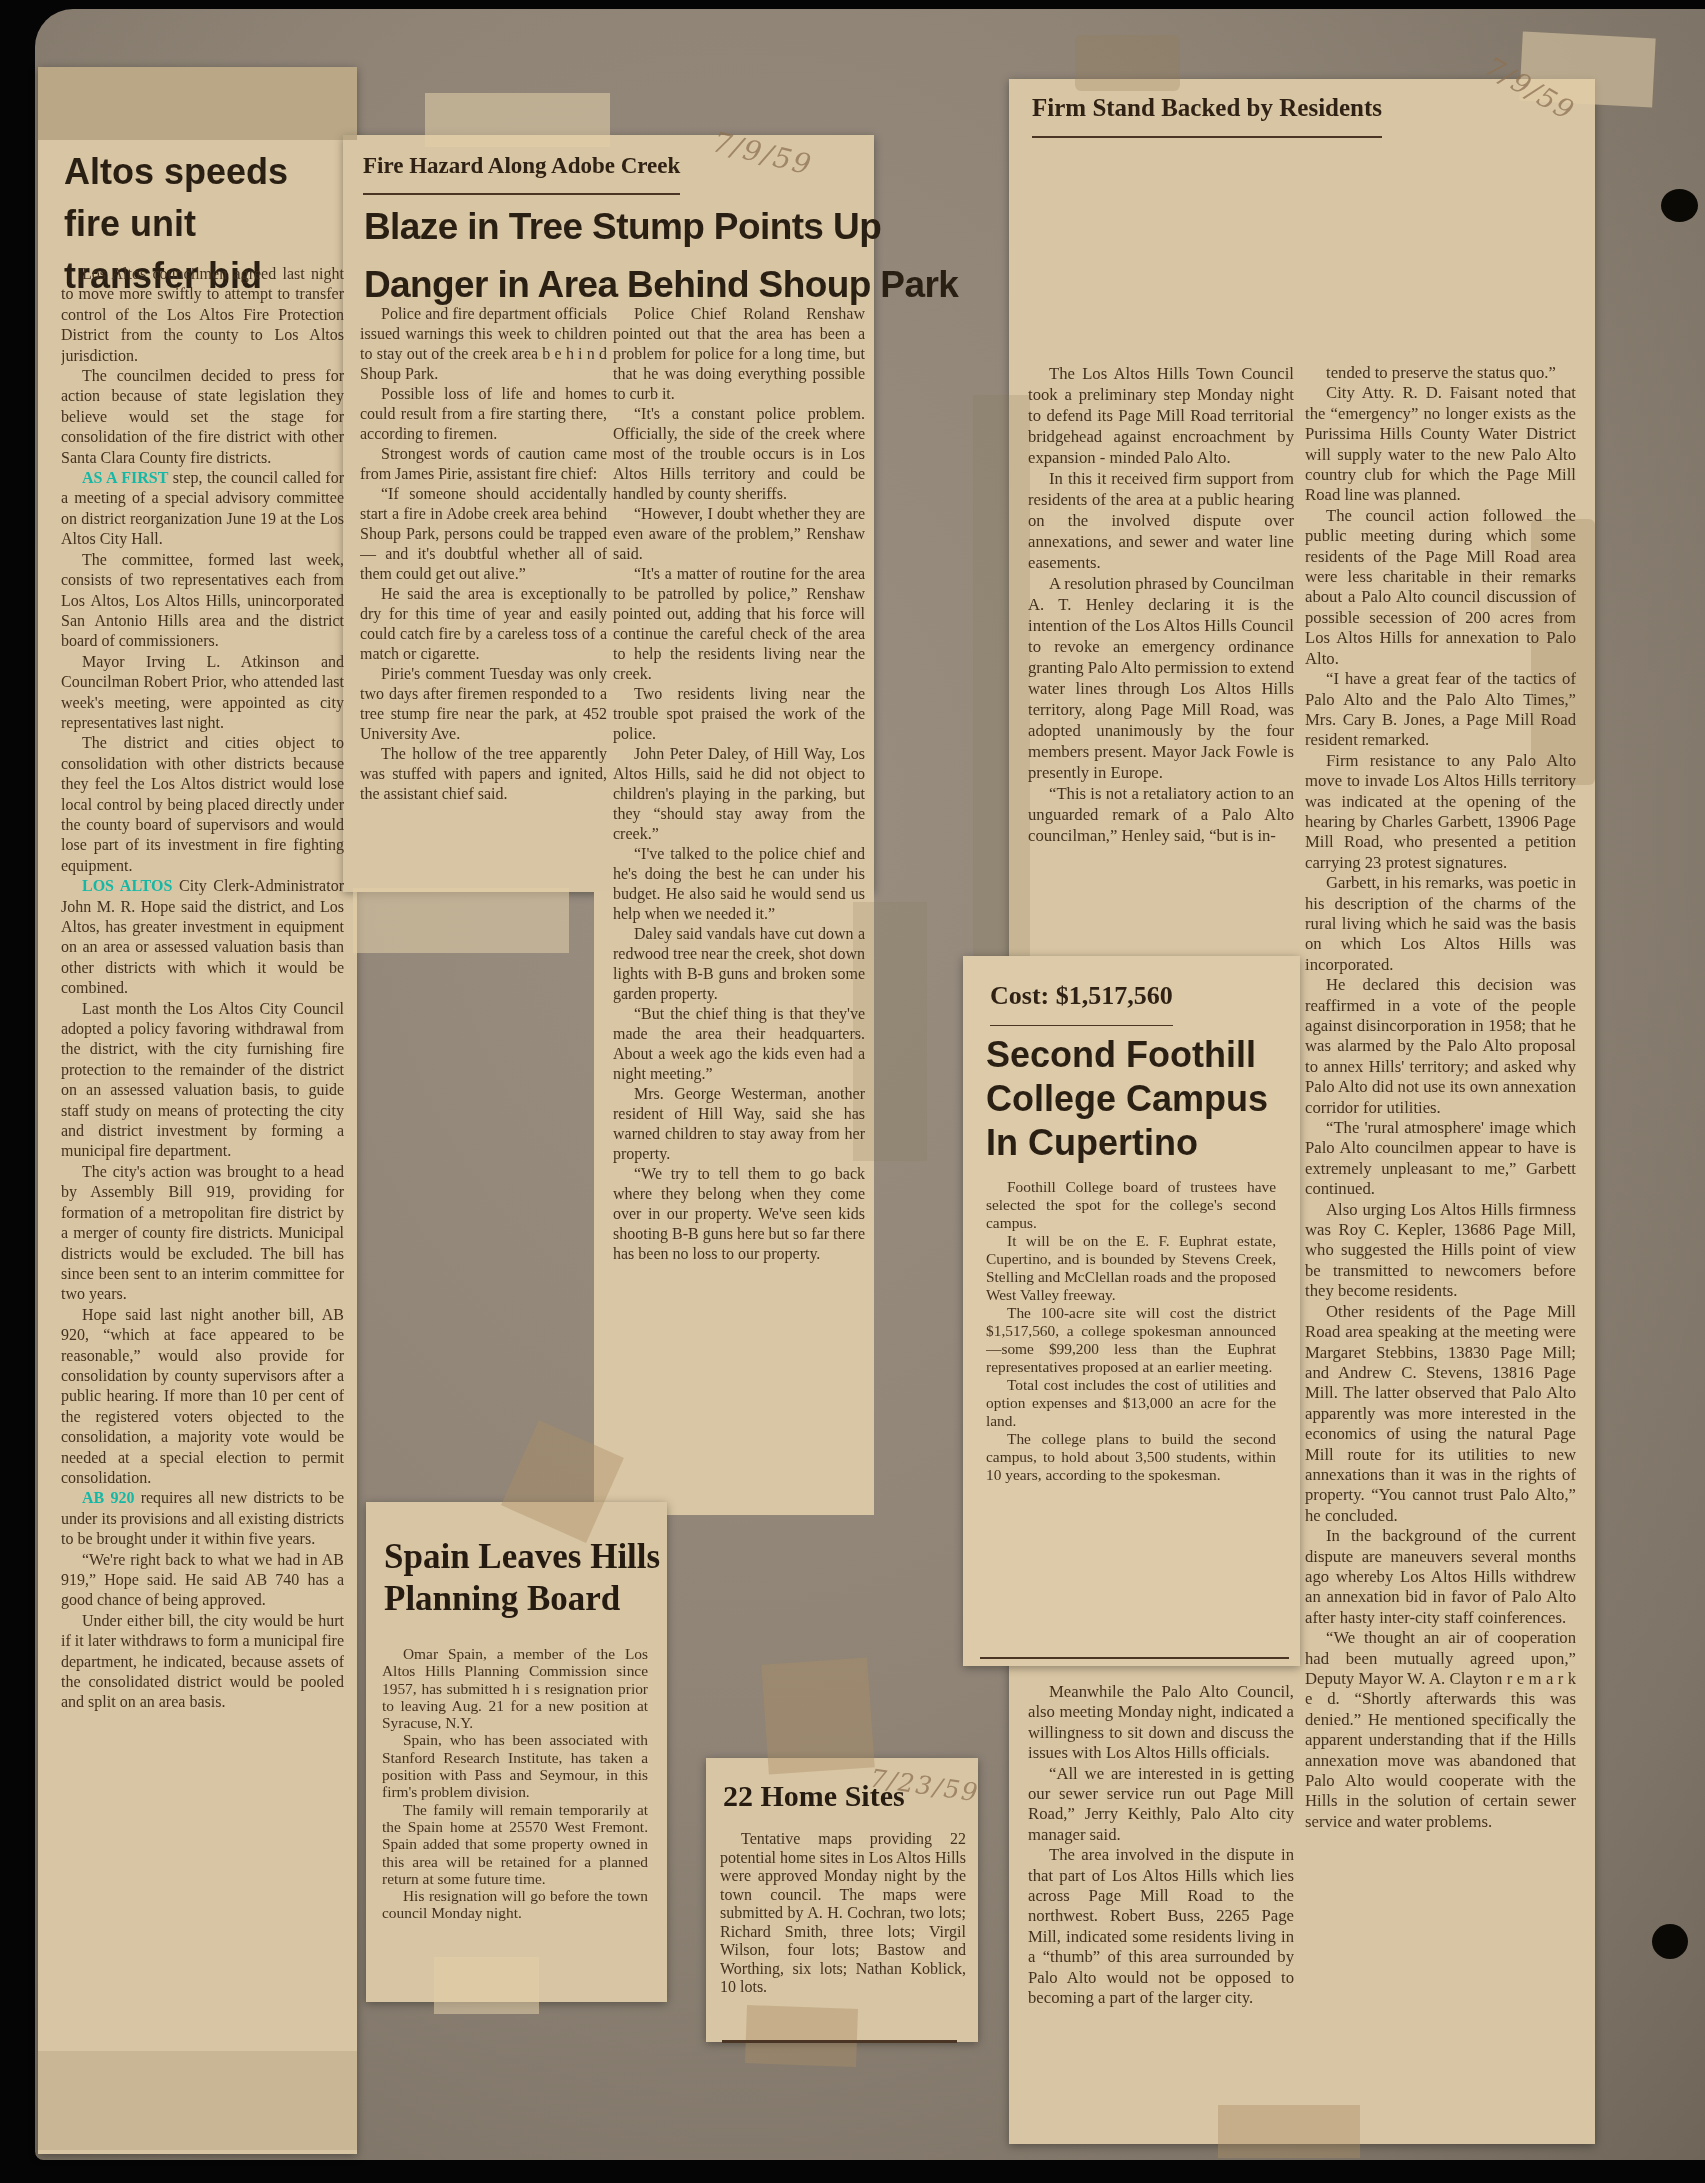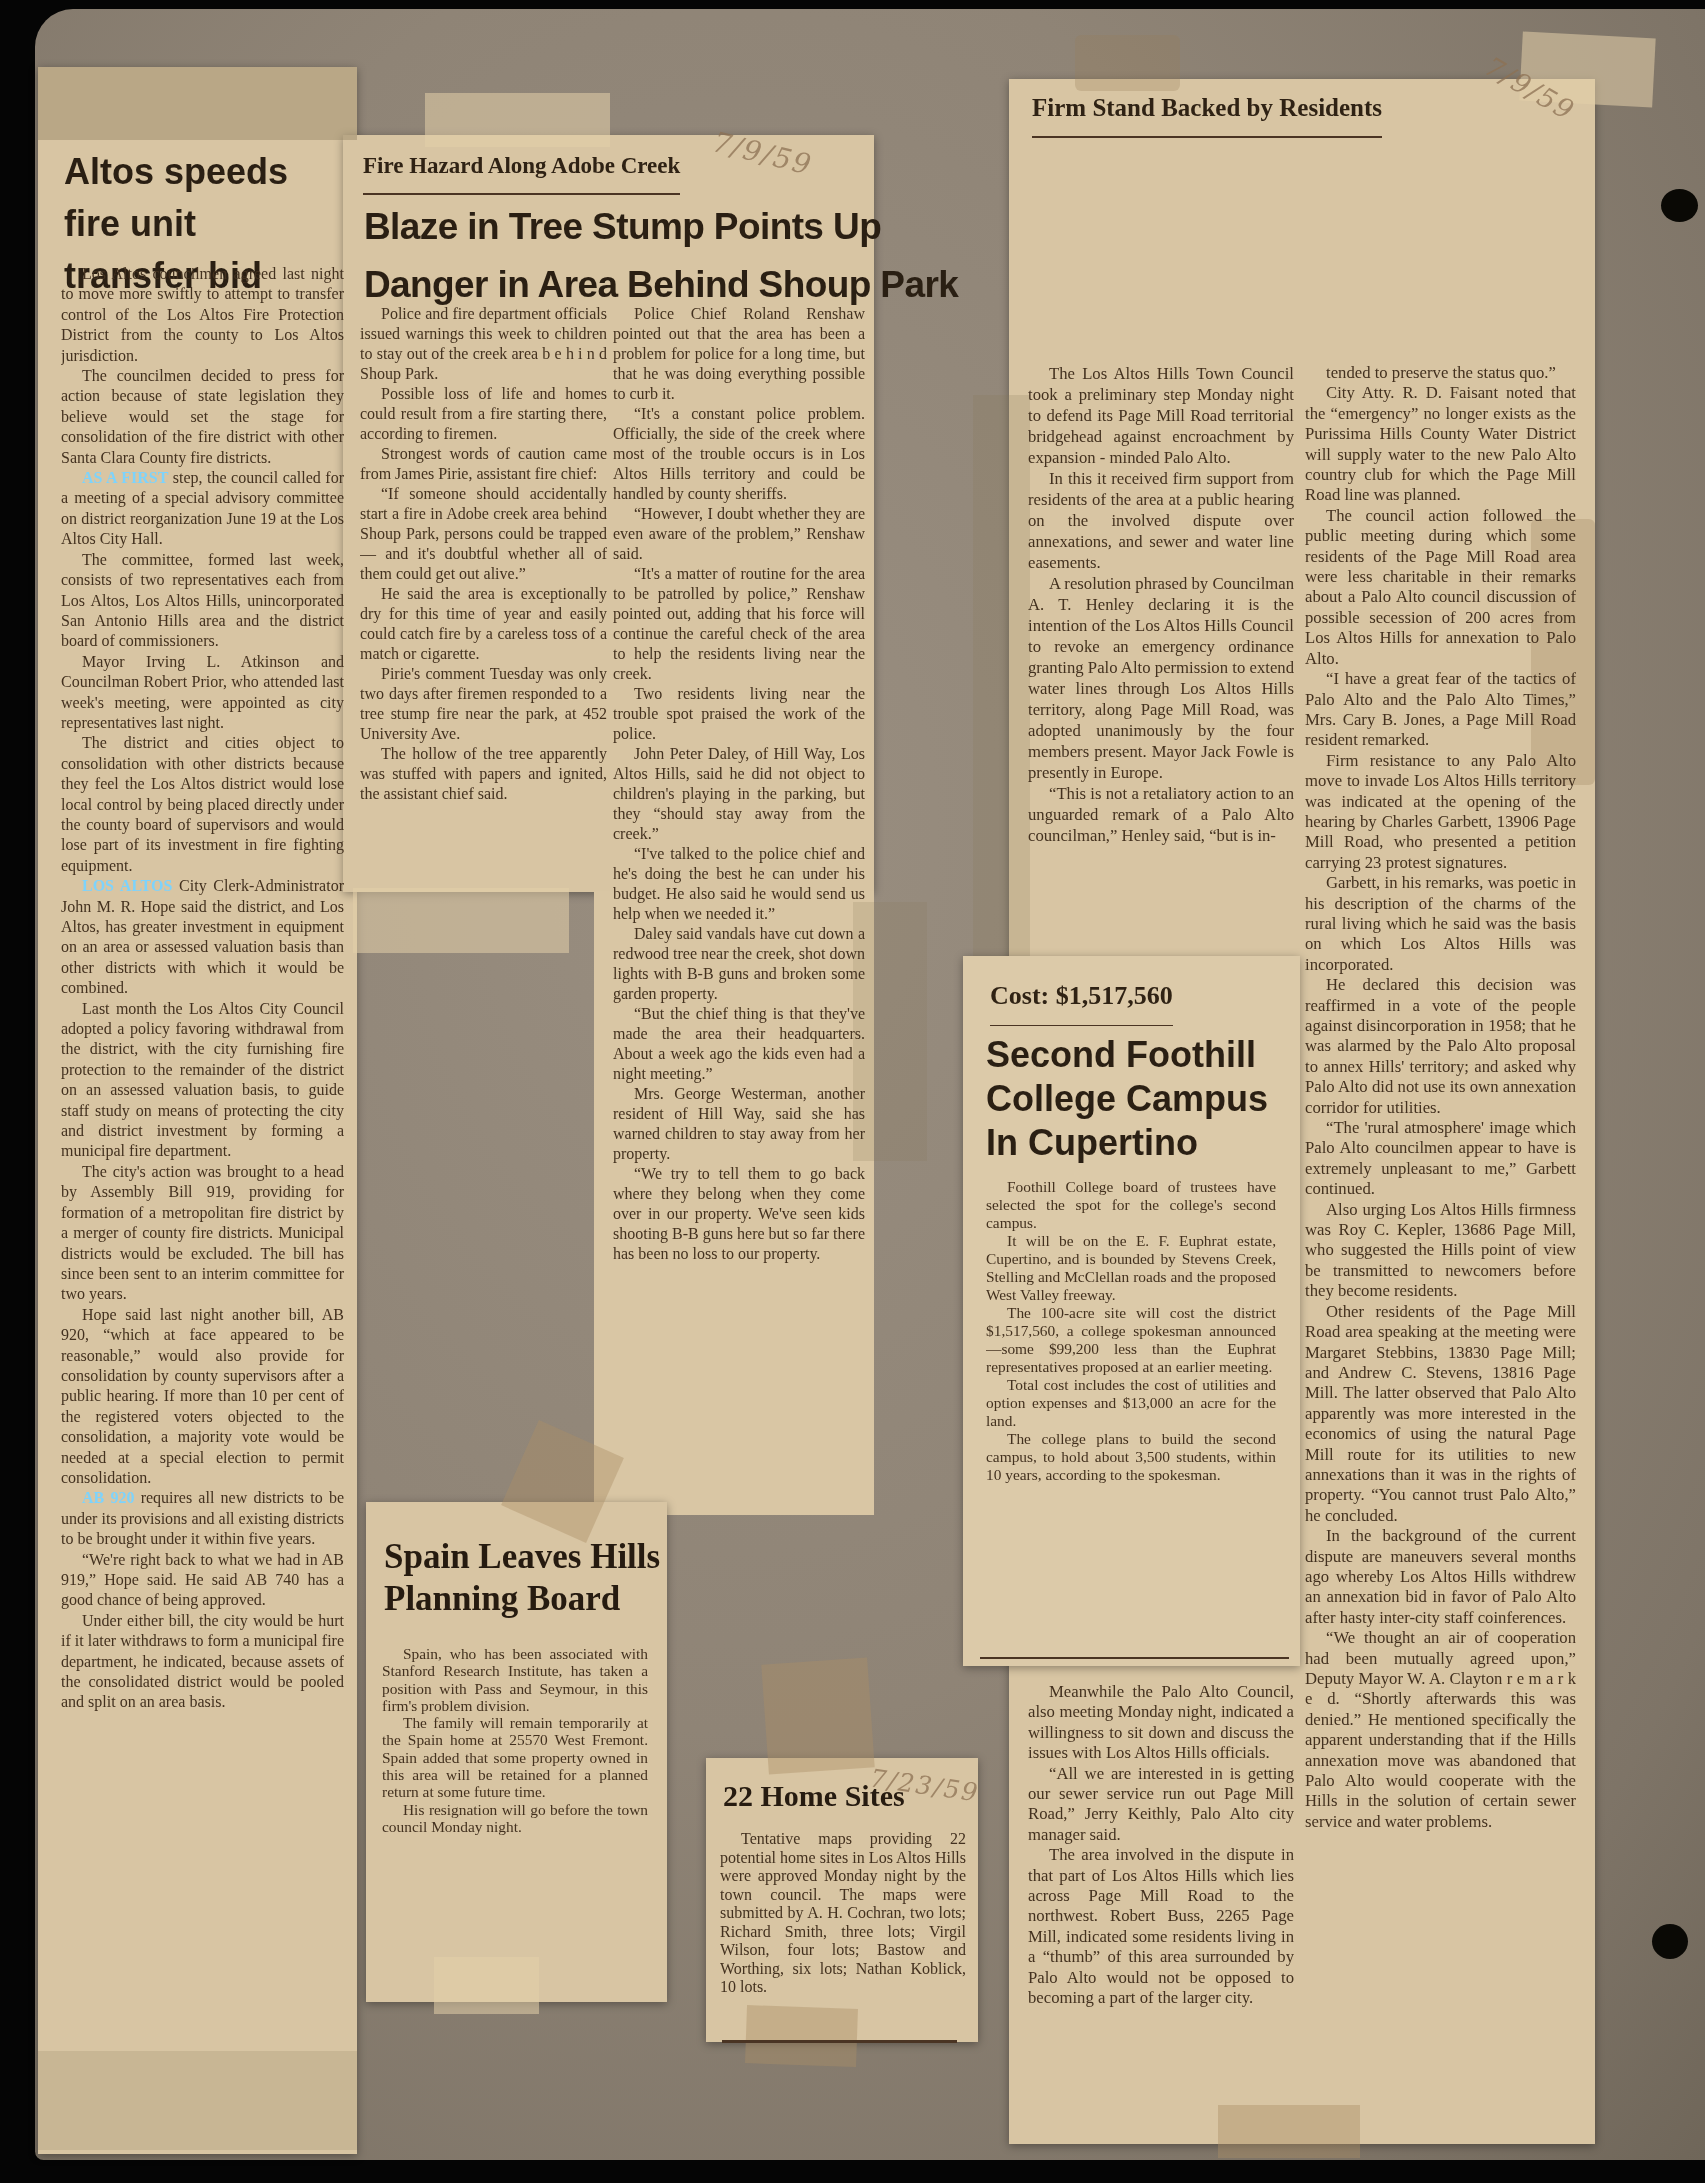--- a/index.html
+++ b/index.html
@@ -21,21 +21,21 @@
           border-bottom:2.5px solid #4a3423;padding-bottom:14px;white-space:nowrap;}
   .sans-head{position:absolute;z-index:4;font-family:"Liberation Sans",sans-serif;font-weight:700;
              color:#2a1f13;white-space:pre-line;}
   .serif-head{position:absolute;z-index:4;font-family:"Liberation Serif",serif;font-weight:700;
               color:#261b10;white-space:pre-line;}
   .hand{position:absolute;z-index:6;font-family:"DejaVu Serif",serif;font-style:italic;
         color:#8d7153;opacity:0.75;letter-spacing:1.9px;}
   .rule{position:absolute;z-index:4;background:#4a3423;}
   .cup{z-index:5;}
   .cuptxt{z-index:6;}
-  strong{font-weight:700;color:#7dd3fc;}
+  strong{font-weight:700;color:#14b8a6;}
 </style>
 </head>
 <body>
 
 <div id="stage">
   <div id="board"></div>
 
   <div class="clip" style="left:38px;top:67px;width:319px;height:2087px;"></div>
   <div class="clip" style="left:343px;top:135px;width:531px;height:757px;"></div>
   <div class="clip2" style="left:594px;top:891px;width:280px;height:624px;"></div>
@@ -145,20 +145,21 @@
     <p>It will be on the E. F. Euphrat estate, Cupertino, and is bounded by Stevens Creek, Stelling and McClellan roads and the proposed West Valley freeway.</p>
     <p>The 100-acre site will cost the district $1,517,560, a college spokesman announced—some $99,200 less than the Euphrat representatives proposed at an earlier meeting.</p>
     <p>Total cost includes the cost of utilities and option expenses and $13,000 an acre for the land.</p>
     <p>The college plans to build the second campus, to hold about 3,500 students, within 10 years, according to the spokesman.</p>
   </div>
   <div class="rule cuptxt" style="left:980px;top:1657px;width:309px;height:1.9px;"></div>
 
   <div class="serif-head" style="left:384px;top:1536px;font-size:35px;line-height:42px;">Spain Leaves Hills
 Planning Board</div>
   <div class="txt" style="left:382px;top:1645px;width:266px;height:353px;font-size:15.4px;line-height:17.3px;overflow:hidden;">
+    <p>Omar Spain, a member of the Los Altos Hills Planning Commission since 1957, has submitted h i s resignation prior to leaving Aug. 21 for a new position at Syracuse, N.Y.</p>
     <p>Spain, who has been associated with Stanford Research Institute, has taken a position with Pass and Seymour, in this firm's problem division.</p>
     <p>The family will remain temporarily at the Spain home at 25570 West Fremont. Spain added that some property owned in this area will be retained for a planned return at some future time.</p>
     <p>His resignation will go before the town council Monday night.</p>
   </div>
 
   <div class="serif-head" style="left:723px;top:1780px;font-size:30px;line-height:32px;">22 Home Sites</div>
   <div class="hand" style="left:870px;top:1771px;font-size:25px;transform:rotate(8deg);">7/23/59</div>
   <div class="txt" style="left:720px;top:1830px;width:246px;height:205px;font-size:16px;line-height:18.5px;overflow:hidden;">
     <p>Tentative maps providing 22 potential home sites in Los Altos Hills were approved Monday night by the town council. The maps were submitted by A. H. Cochran, two lots; Richard Smith, three lots; Virgil Wilson, four lots; Bastow and Worthing, six lots; Nathan Koblick, 10 lots.</p>
   </div>

